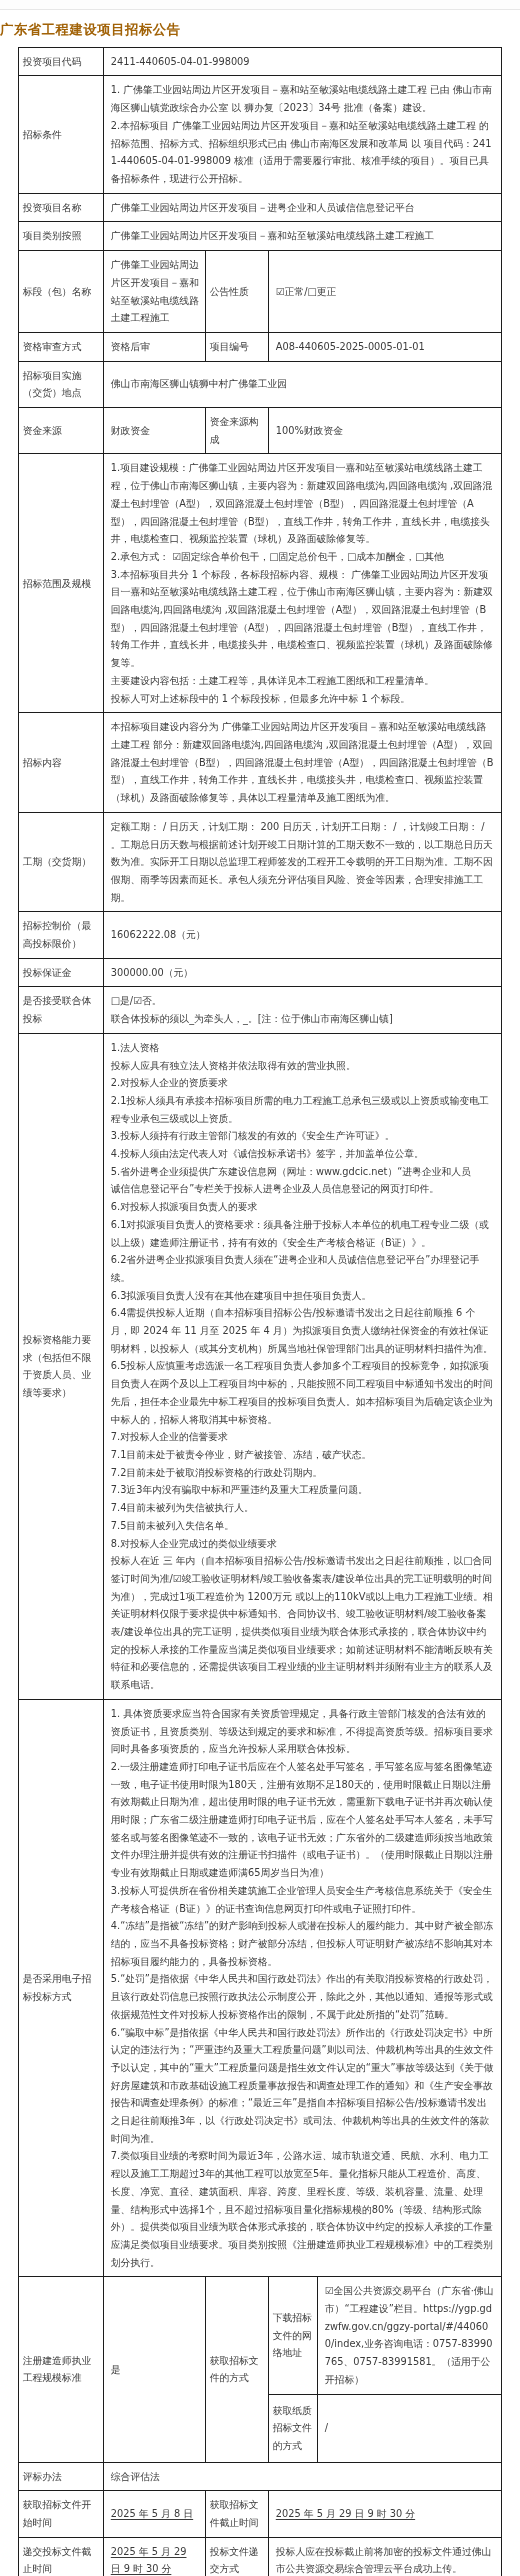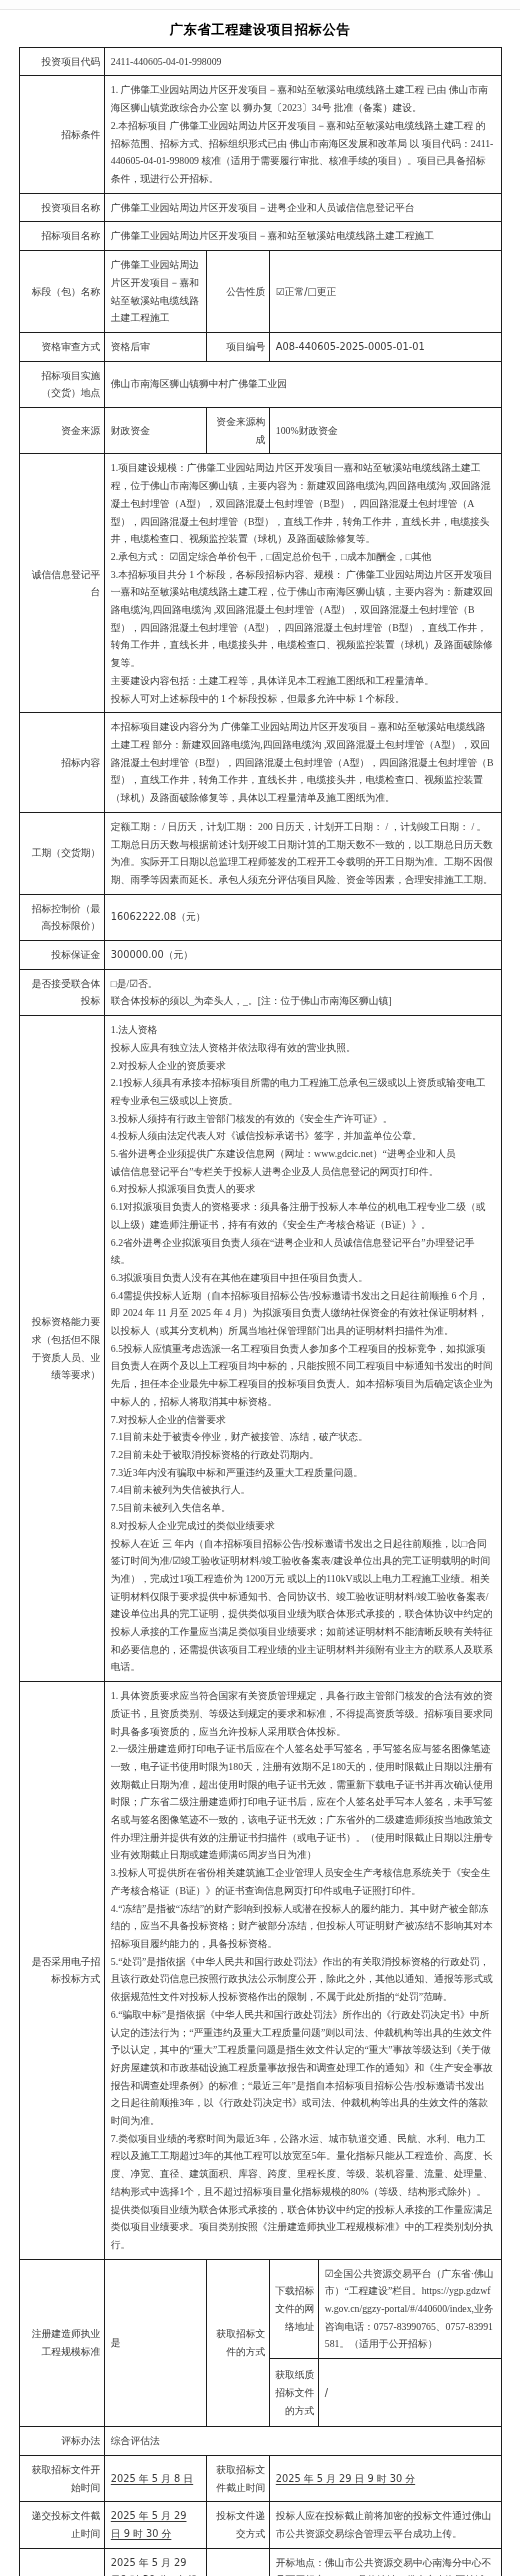--- a/index.html
+++ b/index.html
@@ -1,25 +1,25 @@
 <!DOCTYPE html>
 <html style="font-size:10px"><head>
 <meta charset="utf-8">
 <style>
   html,body { margin:0; padding:0; background:#ffffff; }
   body { width:520px; font-family:"DejaVu Sans", sans-serif; }
   .topbar { height:8.8px; background:#fdfdfd; border-bottom:0.6px solid #e7e7e7; }
-  h1.title { font-size:13.3px; font-weight:bold; color:#000000; text-align:center;
+  h1.title { font-size:13.3px; font-weight:bold; color:#a16207; 
              margin:11.4px 0 7.6px 0; letter-spacing:0.6px; font-family:"DejaVu Sans", sans-serif; }
   table.doc { width:481px; margin:0 auto 19px auto; border-collapse:collapse;
               table-layout:fixed; border:1.3px solid #1c1c1c; }
   td { border:0.6px solid #1c1c1c; color:#3a3a3a; font-size:9.8px; line-height:17.7px;
        padding:5px 6.3px; vertical-align:middle; word-break:break-all; }
-  td.lab  { text-align:right; padding:5px 3.2px; }
-  td.val  { text-align:left;  white-space:pre-line;font-family:Liberation Serif, serif; }
+  td.lab  { text-align:left; padding:5px 3.2px; }
+  td.val  { text-align:left;  white-space:pre-line; }
   td.valc { text-align:left; white-space:pre-line; }
   td.ul   { text-decoration:underline; text-underline-offset:1.9px; }
 </style>
 </head>
 <body>
 
 <div class="topbar"></div>
 
 <h1 class="title">广东省工程建设项目招标公告</h1>
 
@@ -43,21 +43,21 @@
     <td class="val" colspan="4">1. 广佛肇工业园站周边片区开发项目－嘉和站至敏溪站电缆线路土建工程 已由 佛山市南海区狮山镇党政综合办公室 以 狮办复〔2023〕34号 批准（备案）建设。
 2.本招标项目 广佛肇工业园站周边片区开发项目－嘉和站至敏溪站电缆线路土建工程 的招标范围、招标方式、招标组织形式已由 佛山市南海区发展和改革局 以 项目代码：2411-440605-04-01-998009 核准（适用于需要履行审批、核准手续的项目）。项目已具备招标条件，现进行公开招标。</td>
   </tr>
 
   <tr>
     <td class="lab">投资项目名称</td>
     <td class="val" colspan="4">广佛肇工业园站周边片区开发项目－进粤企业和人员诚信信息登记平台</td>
   </tr>
 
   <tr>
-    <td class="lab">招标项目名称</td>
+    <td class="lab">项目类别按照</td>
     <td class="val" colspan="4">广佛肇工业园站周边片区开发项目－嘉和站至敏溪站电缆线路土建工程施工</td>
   </tr>
 
   <tr>
     <td class="lab">标段（包）名称</td>
     <td class="val">广佛肇工业园站周边片区开发项目－嘉和站至敏溪站电缆线路土建工程施工</td>
     <td class="lab">公告性质</td>
     <td class="valc" colspan="2">☑正常/□更正</td>
   </tr>
 
@@ -74,21 +74,21 @@
   </tr>
 
   <tr>
     <td class="lab">资金来源</td>
     <td class="val">财政资金</td>
     <td class="lab">资金来源构成</td>
     <td class="val" colspan="2">100%财政资金</td>
   </tr>
 
   <tr>
-    <td class="lab">诚信信息登记平台</td>
+    <td class="lab">招标范围及规模</td>
     <td class="val" colspan="4">1.项目建设规模：广佛肇工业园站周边片区开发项目一嘉和站至敏溪站电缆线路土建工程，位于佛山市南海区狮山镇，主要内容为：新建双回路电缆沟,四回路电缆沟 ,双回路混凝土包封埋管（A型），双回路混凝土包封埋管（B型），四回路混凝土包封埋管（A型），四回路混凝土包封埋管（B型），直线工作井，转角工作井，直线长井，电缆接头井，电缆检查口、视频监控装置（球机）及路面破除修复等。
 2.承包方式： ☑固定综合单价包干，□固定总价包干，□成本加酬金，□其他
 3.本招标项目共分 1 个标段，各标段招标内容、规模： 广佛肇工业园站周边片区开发项目一嘉和站至敏溪站电缆线路土建工程，位于佛山市南海区狮山镇，主要内容为：新建双回路电缆沟,四回路电缆沟 ,双回路混凝土包封埋管（A型），双回路混凝土包封埋管（B型），四回路混凝土包封埋管（A型），四回路混凝土包封埋管（B型），直线工作井，转角工作井，直线长井，电缆接头井，电缆检查口、视频监控装置（球机）及路面破除修复等。
 主要建设内容包括：土建工程等，具体详见本工程施工图纸和工程量清单。
 投标人可对上述标段中的 1 个标段投标，但最多允许中标 1 个标段。</td>
   </tr>
 
   <tr>
     <td class="lab">招标内容</td>
     <td class="val" colspan="4">本招标项目建设内容分为 广佛肇工业园站周边片区开发项目－嘉和站至敏溪站电缆线路土建工程 部分：新建双回路电缆沟,四回路电缆沟 ,双回路混凝土包封埋管（A型），双回路混凝土包封埋管（B型），四回路混凝土包封埋管（A型），四回路混凝土包封埋管（B型），直线工作井，转角工作井，直线长井，电缆接头井，电缆检查口、视频监控装置（球机）及路面破除修复等，具体以工程量清单及施工图纸为准。</td>

